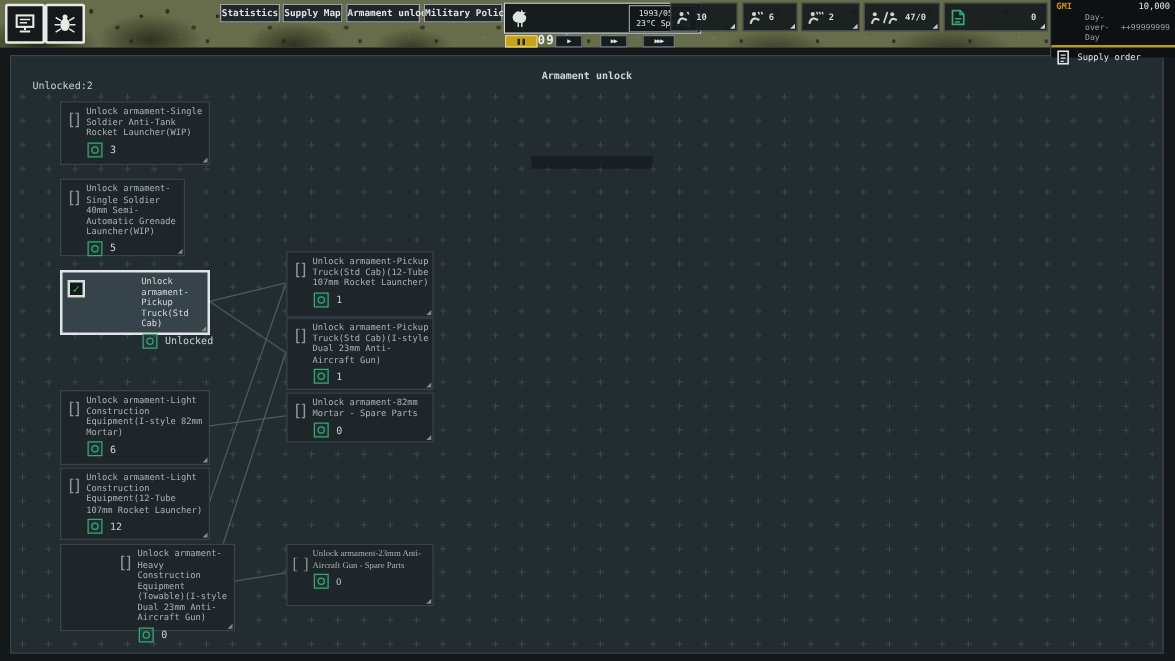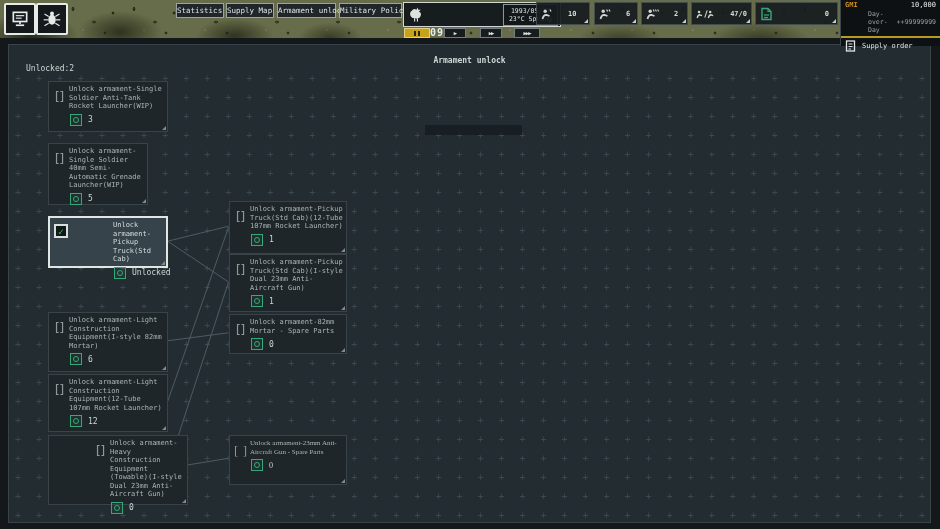--- a/index.html
+++ b/index.html
@@ -22,38 +22,38 @@
       radial-gradient(60px 30px at 120px 32px, rgba(32,36,20,.8), transparent 70%),
       radial-gradient(55px 26px at 235px 36px, rgba(28,32,18,.75), transparent 70%),
       radial-gradient(45px 22px at 330px 38px, rgba(30,34,19,.65), transparent 70%),
       radial-gradient(60px 24px at 620px 40px, rgba(30,34,19,.6), transparent 70%),
       radial-gradient(70px 26px at 760px 40px, rgba(26,30,16,.65), transparent 70%);}
   .icon-btn{position:absolute;top:3px;width:28px;height:28px;background:#15191b;
     border:2px solid #e6ebe8;border-radius:2px;display:flex;align-items:center;
     justify-content:center;cursor:pointer;}
   .icon-btn.b1{left:4px;} .icon-btn.b2{left:36px;}
   .tab{position:absolute;top:3px;height:13px;line-height:13px;background:#20262a;
-    border:1px solid #9aa4a4;color:#dfe5e3;font-size:7.5px;font-weight:normal;
-    cursor:pointer;white-space:nowrap;}
+    border:1px solid #9aa4a4;color:#dfe5e3;font-size:7.5px;font-weight:bold;
+    text-align:center;cursor:pointer;white-space:nowrap;}
   .clockbox{position:absolute;left:403px;top:2px;width:156px;height:23px;
     border:1px solid #cfd6d3;background:#171c1f;display:flex;align-items:center;}
   .time{font-size:10px;font-weight:bold;color:#e9edeb;margin-left:5px;letter-spacing:1px;margin-top:35px;}
   .datebox{margin-left:auto;margin-right:2px;border:1px solid #8d9797;background:#12171a;
     font-size:6.5px;line-height:8px;padding:2px 5px;text-align:center;color:#dfe5e2;}
   .pb{position:absolute;top:28px;height:10px;background:#171c1f;border:1px solid #737d7d;
     color:#dfe5e3;display:flex;align-items:center;justify-content:center;
     font-size:5.5px;letter-spacing:-1px;cursor:pointer;box-sizing:border-box;}
   .pb.pause{background:#c8a21b;border-color:#e3cf7a;}
   .pb.pause i{display:block;width:2px;height:5px;background:#23270f;margin:0 1px;}
   .res{position:absolute;top:2px;height:23px;background:rgba(23,28,31,.93);
     border:1px solid rgba(130,140,140,.4);display:flex;align-items:center;gap:3px;
     padding:0 4px;box-sizing:border-box;font-size:7px;font-weight:bold;color:#d6dcd9;cursor:pointer;}
   .res::after{content:'';position:absolute;right:1px;bottom:1px;
     border-left:4px solid transparent;border-bottom:4px solid #c6cdc9;}
-  .res .v{margin-left:12px;}
+  .res .v{margin-left:1px;}
   .res.last .v{margin-left:auto;margin-right:4px;}
   .gmi{position:absolute;left:840px;top:0;width:100px;height:46px;background:#0d1113;
     border-left:1px solid #3d4648;z-index:6;box-sizing:border-box;}
   .gmi-row{display:flex;justify-content:space-between;align-items:center;
     padding:1px 4px 0 4px;font-size:7px;}
   .gmi-row .lbl{color:#cc8d1f;font-weight:bold;}
   .gmi-row .val{color:#e6ebe8;}
   .gmi-row.dim{font-size:6.5px;padding-left:27px;} .gmi-row.dim .lbl,.gmi-row.dim .val{color:#97a1a3;font-weight:normal;}
   .gmi-div{height:2px;background:#b79b21;margin:2px 0 1px 0;}
   .supply{display:flex;align-items:center;gap:6px;padding:1px 4px;color:#dfe5e2;

